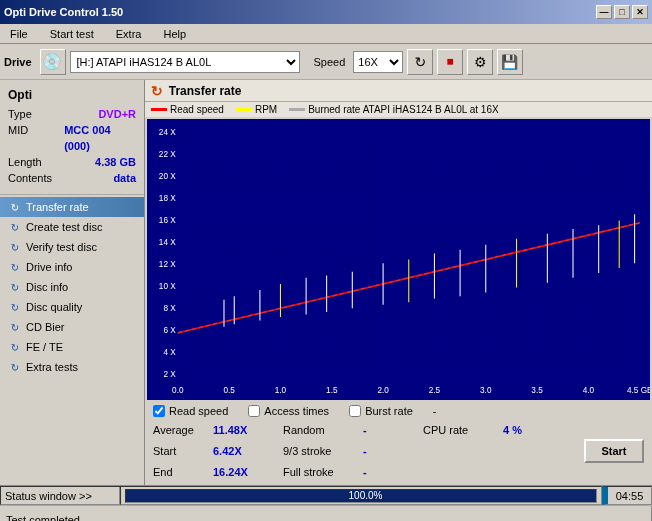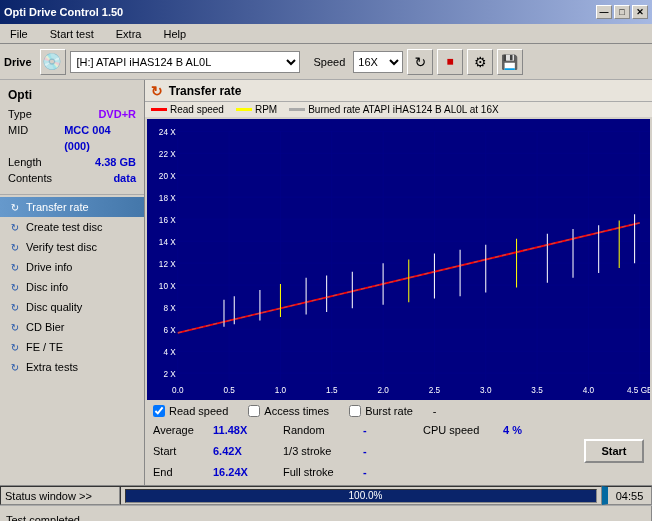--- a/index.html
+++ b/index.html
@@ -573,27 +573,27 @@
       </div>
       <span>-</span>
     </div>
 
     <div class="stats-area">
       <div class="stats-row">
         <span class="stat-label">Average</span>
         <span class="stat-val">11.48X</span>
         <span class="stat-label2">Random</span>
         <span class="stat-val2">-</span>
-        <span class="stat-label3">CPU speed</span>
+        <span class="stat-label3">CPU rate</span>
         <span style="color:#0000cc; font-weight:bold;">4 %</span>
       </div>
       <div class="stats-row">
         <span class="stat-label">Start</span>
         <span class="stat-val">6.42X</span>
-        <span class="stat-label2">1/3 stroke</span>
+        <span class="stat-label2">9/3 stroke</span>
         <span class="stat-val2">-</span>
         <div style="flex:1; display:flex; justify-content:flex-end;">
           <button class="start-btn">Start</button>
         </div>
       </div>
       <div class="stats-row">
         <span class="stat-label">End</span>
         <span class="stat-val">16.24X</span>
         <span class="stat-label2">Full stroke</span>
         <span class="stat-val2">-</span>

